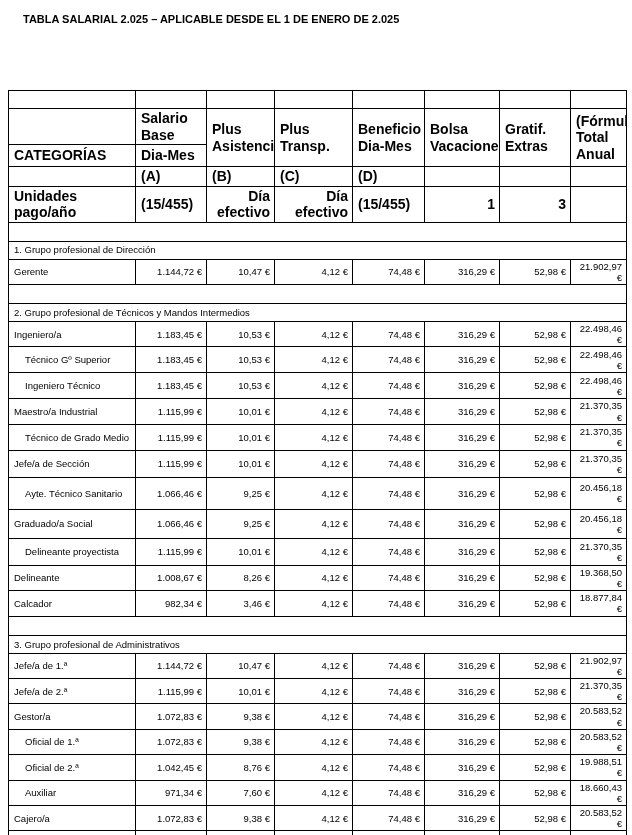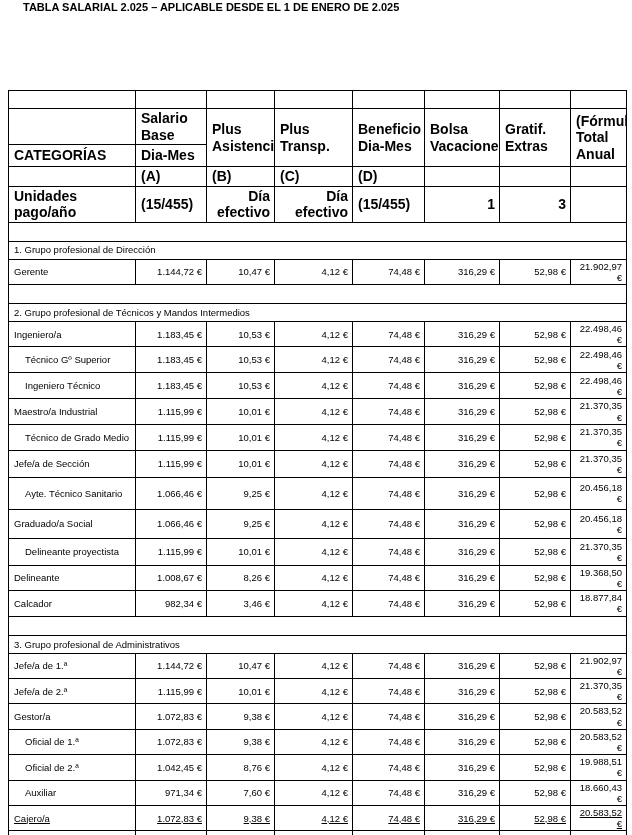--- a/index.html
+++ b/index.html
@@ -1,20 +1,20 @@
 <!DOCTYPE html>
 <html><head>
 <meta charset="utf-8">
 <style>
   * { margin:0; padding:0; box-sizing:border-box; }
   html,body { width:632px; height:835px; background:#ffffff; }
   body { position:relative; font-family:"Liberation Sans", sans-serif; color:#000; }
 
   .doc-title {
-    position:absolute; left:23px; top:1px;
+    position:absolute; left:23px; top:13px;
     font-size:11px; font-weight:bold; white-space:nowrap;
   }
 
   table.salary-table {
     position:absolute; left:8px; top:90px;
     width:618px; border-collapse:collapse; table-layout:fixed;
     font-size:9.5px; border:1px solid #000;
   }
   td {
     border:1px solid #000; vertical-align:middle;
@@ -292,21 +292,21 @@
       <tr style="height: 22px;">
         <td class="cat ind">Auxiliar</td>
         <td class="num">971,34 €</td>
         <td class="num">7,60 €</td>
         <td class="num">4,12 €</td>
         <td class="num">74,48 €</td>
         <td class="num">316,29 €</td>
         <td class="num">52,98 €</td>
         <td class="num">18.660,43 €</td>
       </tr>
-      <tr style="height: 18px; text-decoration: underline;">
+      <tr style="height: 18px;">
         <td class="cat">Cajero/a</td>
         <td class="num">1.072,83 €</td>
         <td class="num">9,38 €</td>
         <td class="num">4,12 €</td>
         <td class="num">74,48 €</td>
         <td class="num">316,29 €</td>
         <td class="num">52,98 €</td>
         <td class="num">20.583,52 €</td>
       </tr>
       <tr style="height: 18px;">

